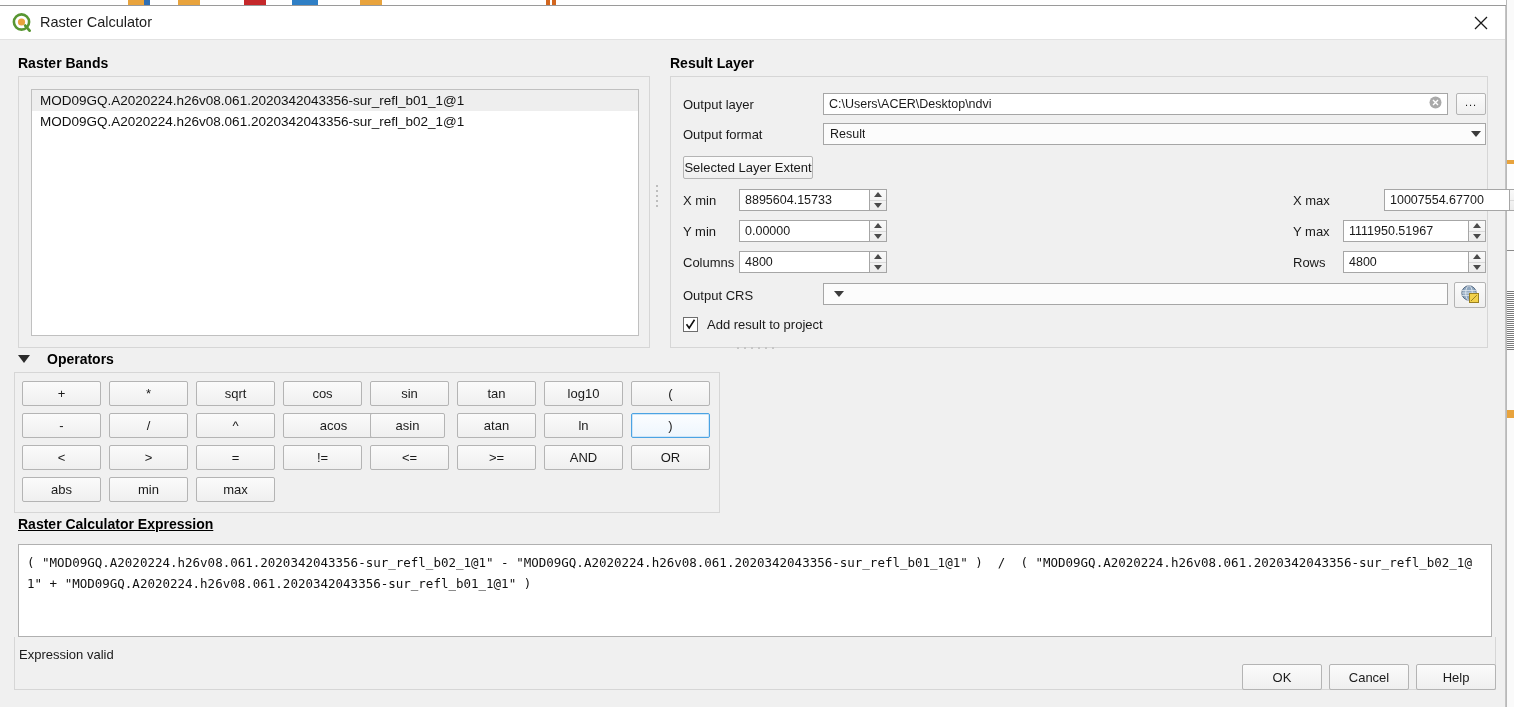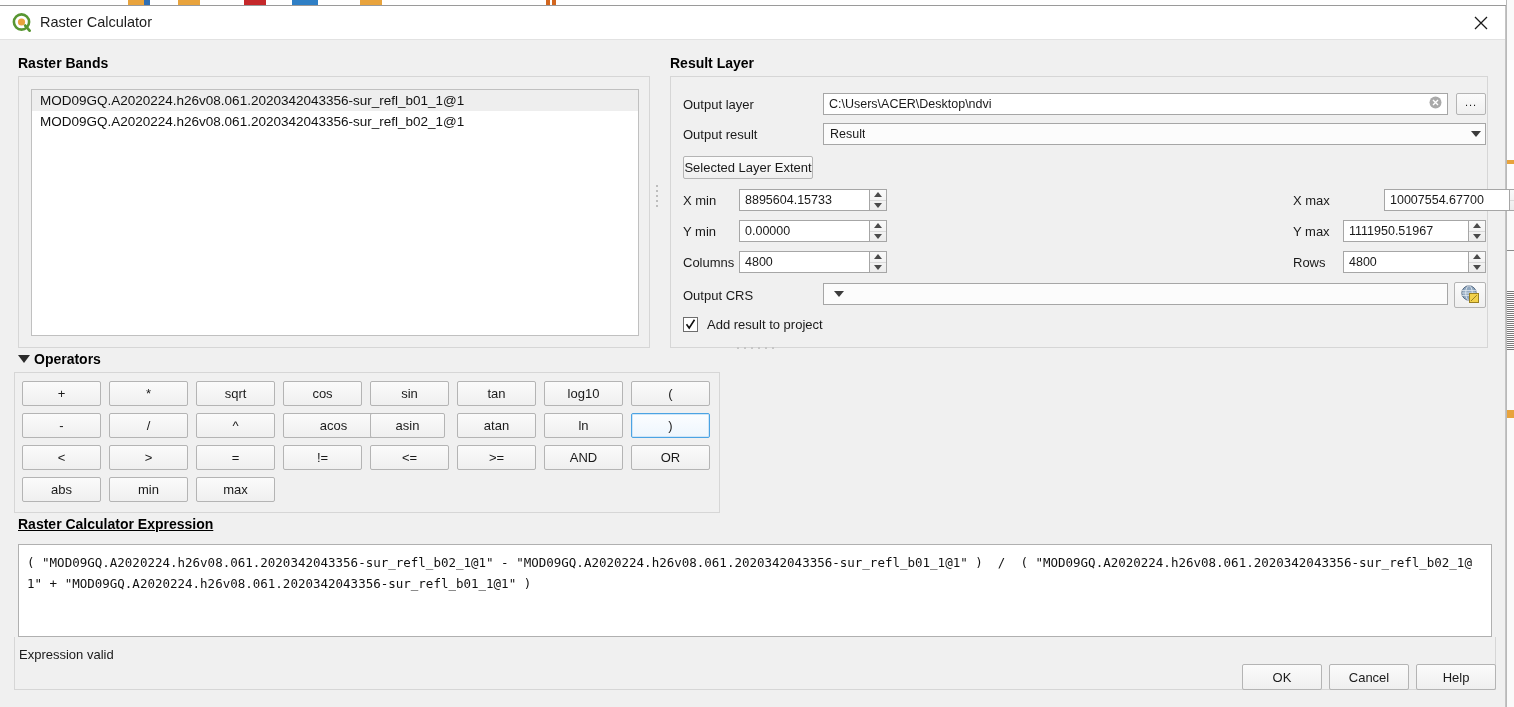--- a/index.html
+++ b/index.html
@@ -212,21 +212,21 @@
         <span title="C:\Users\ACER\Desktop\ndvi">C:\Users\ACER\Desktop\ndvi</span>
         <span style="flex:0 0 auto;">
           <svg width="13" height="13" viewBox="0 0 13 13">
             <circle cx="6.5" cy="6.5" r="6" fill="#a9a9a9"></circle>
             <path d="M4 4 L9 9 M9 4 L4 9" stroke="#ffffff" stroke-width="1.4"></path>
           </svg>
         </span>
       </div>
       <div class="btn" style="position:absolute;left:785px;top:16px;width:30px;height:22px;letter-spacing:1px;font-size:11px;padding-bottom:4px;">...</div>
 
-      <div class="lbl" style="position:absolute;left:12px;top:50px;">Output result</div>
+      <div class="lbl" style="position:absolute;left:12px;top:50px;">Output format</div>
       <div class="combo" style="position:absolute;left:152px;top:46px;width:663px;">
         <span class="ctext">Result</span>
         <span class="chev"></span>
       </div>
 
       <div class="btn" style="position:absolute;left:12px;top:79px;width:130px;height:23px;">Selected Layer Extent</div>
 
       <div class="lbl" style="position:absolute;left:12px;top:116px;">X min</div>
       <div class="spin" style="position:absolute;left:68px;top:112px;">
         <div class="field" style="width:130px;">8895604.15733</div>
@@ -333,21 +333,21 @@
 
     <div class="hsplit" style="left:715px;top:338px;width:80px;">
       <b></b>
         <b></b>
         <b></b>
         <b></b>
         <b></b>
         <b></b>
     </div>
 
-    <div style="position:absolute;left:18px;top:345px;display:flex;align-items:center;gap:4px;">
+    <div style="position:absolute;left:18px;top:345px;display:flex;align-items:center;gap:17px;">
       <span style="width:0;height:0;border-left:6px solid transparent;border-right:6px solid transparent;border-top:8px solid #2b2b2b;"></span>
       <span class="grp-title">Operators</span>
     </div>
 
     <div class="panel" style="position:absolute;left:14px;top:366px;width:706px;height:141px;">
 
       <div class="btn" style="position:absolute;left:7px;top:8px;width:79px;height:25px;">+</div>
       <div class="btn" style="position:absolute;left:94px;top:8px;width:79px;height:25px;">*</div>
       <div class="btn" style="position:absolute;left:181px;top:8px;width:79px;height:25px;">sqrt</div>
       <div class="btn" style="position:absolute;left:268px;top:8px;width:79px;height:25px;">cos</div>

